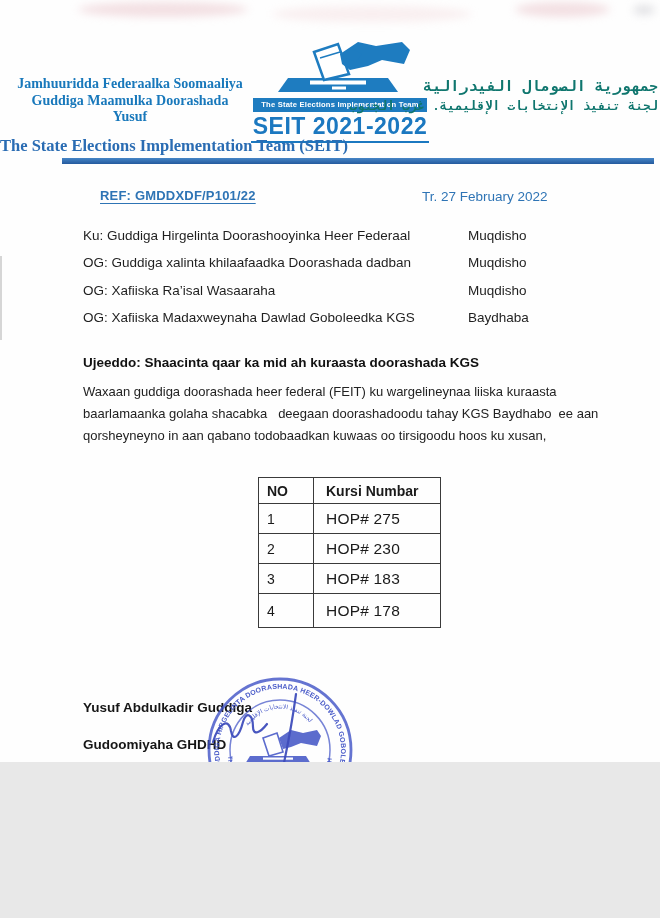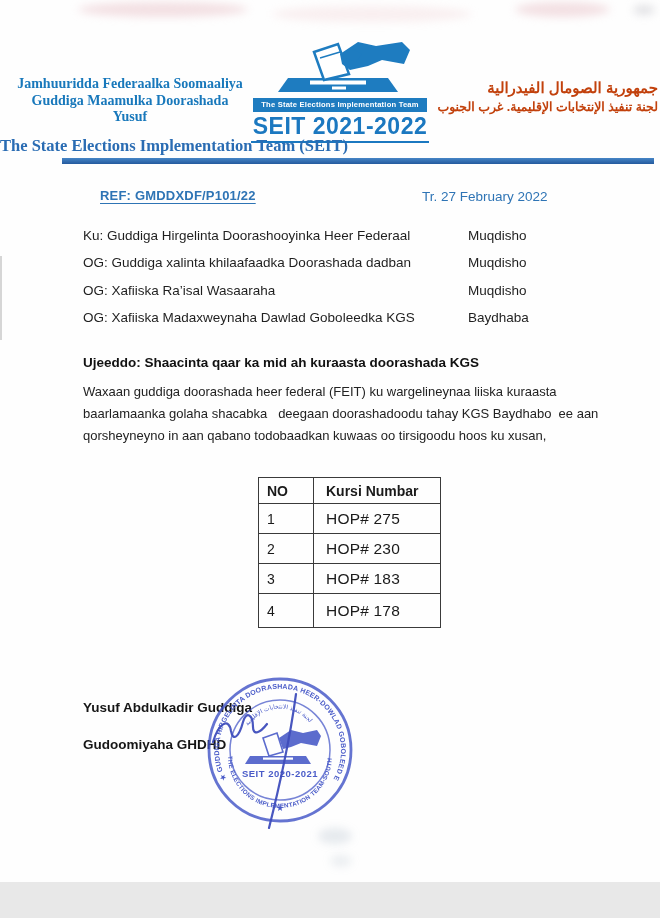--- a/index.html
+++ b/index.html
@@ -1,26 +1,26 @@
 <!DOCTYPE html>
 <html><head>
 <meta charset="utf-8">
 <style>
   html,body{margin:0;padding:0;background:#e8e8e8;}
-  .page{position:relative;width:660px;height:882px;margin:0 auto;background:#fefefe;
+  .page{position:relative;width:660px;height:762px;margin:0 auto;background:#fefefe;
         font-family:"Liberation Sans",sans-serif;color:#222;overflow:hidden;}
   
   .smudge{position:absolute;border-radius:50%;filter:blur(4px);pointer-events:none;}
   .edge-line{position:absolute;left:0;top:256px;width:2px;height:84px;background:rgba(140,140,140,.35);}
   
   .hdr-left{position:absolute;left:16px;top:76px;width:228px;text-align:center;
             font-family:"Liberation Serif",serif;font-weight:bold;font-size:14px;
             line-height:16.5px;color:#1878bb;}
   .hdr-right{position:absolute;right:2px;top:78px;width:242px;text-align:right;direction:rtl;
-             font-family:Liberation Sans, sans-serif;font-weight:bold;color:#c2410c;}
+             font-family:Liberation Mono, monospace;font-weight:bold;color:#0f766e;}
   .hdr-right .ar1{font-size:15px;line-height:20px;white-space:nowrap;}
   .hdr-right .ar2{font-size:12.5px;line-height:19px;white-space:nowrap;}
   .logo{position:absolute;left:250px;top:40px;width:180px;text-align:center;}
   .logo-banner{width:174px;margin:0 auto;background:#1e7cc0;color:#ffffff;
                font-size:7.6px;font-weight:bold;letter-spacing:.2px;padding:2px 0 3px;}
   .logo-seit{display:inline-block;margin-top:1px;font-size:23px;font-weight:bold;color:#1b78c0;
              letter-spacing:.5px;border-bottom:2.5px solid #1b78c0;padding:0 2px 1px;}
   .doc-title{position:absolute;left:0;top:136px;width:632px;
              font-family:"Liberation Serif",serif;font-weight:bold;font-size:16.5px;color:#2a6cb3;}
   .rule{position:absolute;left:62px;top:158px;width:592px;height:6px;

